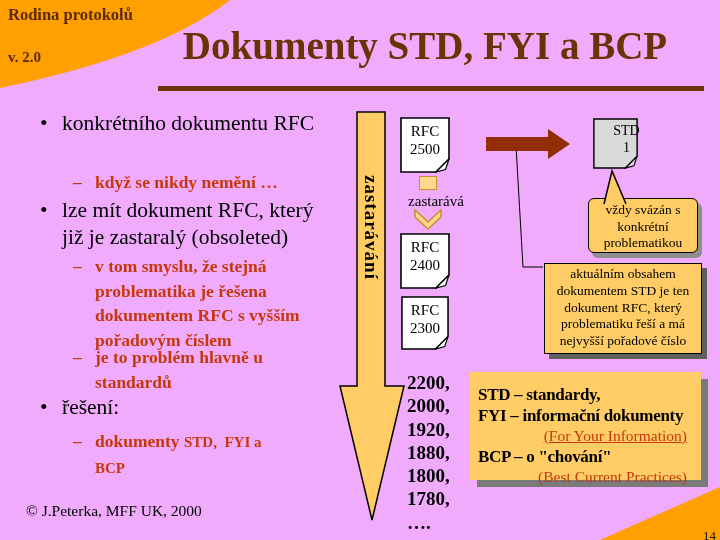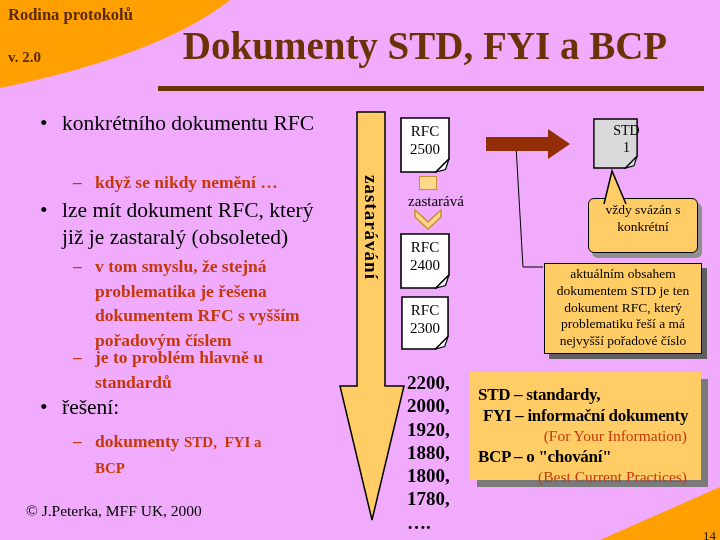--- a/index.html
+++ b/index.html
@@ -176,37 +176,38 @@
     </svg>
     <div class="doc-label" style="font-size:14px;line-height:17px;top:4px;">
       <div>STD</div>
       <div>1</div>
     </div>
   </div>
 
   <div class="abs bubble">
     <div>vždy svázán s</div>
     <div>konkrétní</div>
+    <div>problematikou</div>
   </div>
   <svg class="abs" style="left:595px;top:165px;" width="45" height="42" viewBox="0 0 45 42">
     <path d="M9,39 L17,6 L31,39" fill="#FFCC66" stroke="#000" stroke-width="1.5"></path>
   </svg>
 
   <div class="abs infobox">
     <div>aktuálním obsahem</div>
     <div>dokumentem STD je ten</div>
     <div>dokument RFC, který</div>
     <div>problematiku řeší a má</div>
     <div>nejvyšší pořadové číslo</div>
   </div>
 
   <div class="abs legend">
     <div class="leg-bold" style="line-height:24px;">STD – standardy,</div>
-    <div class="leg-bold" style="line-height:18px;text-align:center;">FYI – informační dokumenty</div>
-    <div class="leg-red" style="line-height:22px;">(For Your Information)</div>
+    <div class="leg-bold" style="line-height:18px;">FYI – informační dokumenty</div>
+    <div class="leg-red" style="line-height:22px;text-decoration:underline;">(For Your Information)</div>
     <div class="leg-bold" style="line-height:20px;">BCP – o "chování"</div>
     <div class="leg-red" style="line-height:20px;">(Best Current Practices)</div>
   </div>
 
   <div class="abs footer">© J.Peterka, MFF UK, 2000</div>
 
   <svg class="abs" style="left:598px;top:486px;" width="122" height="54" viewBox="0 0 122 54">
     <polygon points="2,54 122,1 122,54" fill="#FF9F00"></polygon>
   </svg>
   <div class="abs pagenum">14</div>

